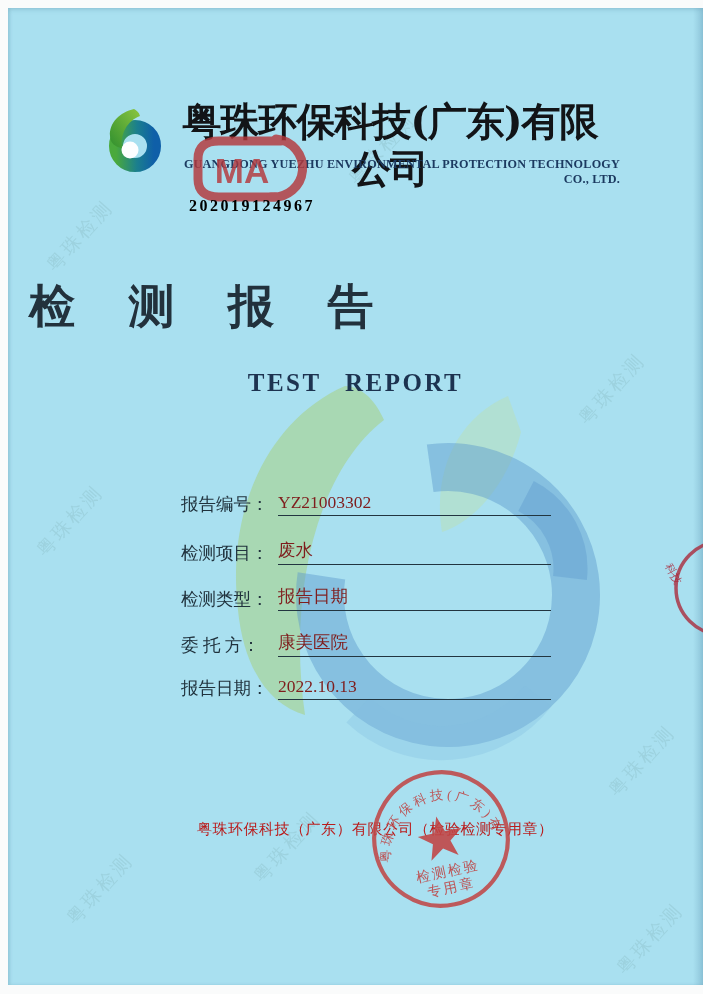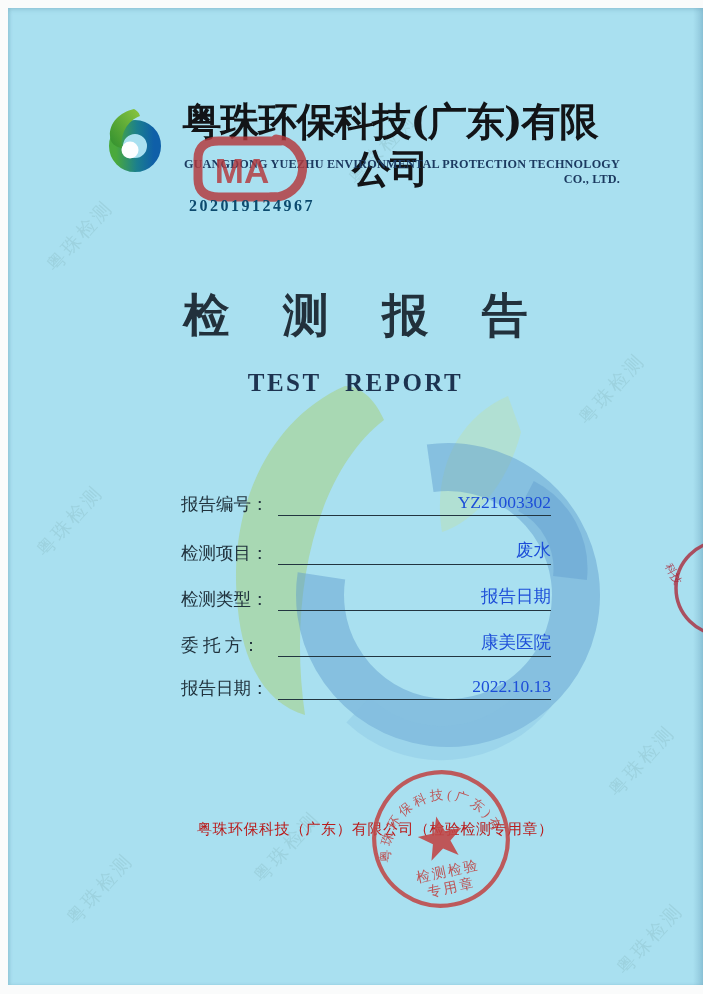--- a/index.html
+++ b/index.html
@@ -16,31 +16,31 @@
       font-size:19px;letter-spacing:3px;white-space:nowrap;pointer-events:none;}
   
   .logo{position:absolute;left:94px;top:100px;width:64px;height:66px;}
   .company-cn{position:absolute;left:156px;top:90px;width:452px;text-align:center;
       font-size:39px;font-weight:bold;color:#121417;letter-spacing:-1px;line-height:1.2;
       font-family:"DejaVu Serif","Liberation Serif",serif;}
   .company-en{position:absolute;left:152px;top:149px;width:460px;text-align:right;
       font-size:12.2px;font-weight:bold;color:#1c3a60;letter-spacing:.2px;}
   .cma{position:absolute;left:177px;top:124px;width:130px;height:74px;opacity:.82;}
   .cma-number{position:absolute;left:180px;top:189px;width:128px;text-align:center;
-      font-size:16px;color:#0c4a6e;letter-spacing:2.5px;font-weight:bold;}
+      font-size:16px;color:#000000;letter-spacing:2.5px;font-weight:bold;}
   
-  .title-cn{position:absolute;left:0;top:277px;width:695px;text-align:center;
+  .title-cn{position:absolute;left:0;top:268px;width:695px;
       font-size:46px;font-weight:bold;color:#22313c;letter-spacing:21px;text-indent:21px;}
   .title-en{position:absolute;left:0;top:361px;width:695px;text-align:center;
       font-size:25px;font-weight:bold;color:#1d3350;letter-spacing:2.5px;word-spacing:15px;}
   
   .frow{position:absolute;left:173px;height:24px;white-space:nowrap;}
   .flabel{display:inline-block;width:96px;font-size:17.5px;color:#20323d;vertical-align:bottom;}
-  .fvalue{display:inline-block;width:273px;margin-left:1px;text-align:right;font-size:17.5px;
-      color:#1d4ed8;border-bottom:1.6px solid #223540;padding-bottom:2px;vertical-align:bottom;}
+  .fvalue{display:inline-block;width:273px;margin-left:1px;text-align:left;font-size:17.5px;
+      color:#7f1d1d;border-bottom:1.6px solid #223540;padding-bottom:2px;vertical-align:bottom;}
   .r1{top:484px}.r2{top:530px}.r3{top:576px}.r4{top:622px}.r5{top:668px}
   
   .stamp-note{position:absolute;left:189px;top:812px;font-size:15px;color:#b91c1c;
       letter-spacing:.5px;z-index:1;}
   .seal{position:absolute;left:360px;top:758px;width:146px;height:146px;z-index:2;opacity:.88;}
   .edge-seal{position:absolute;right:0;top:514px;width:50px;height:132px;z-index:2;}
   .footer{position:absolute;left:0;top:937px;width:695px;text-align:center;
       font-size:12.5px;color:#3b4b55;letter-spacing:2px;}
   .big-wm{position:absolute;left:200px;top:370px;width:420px;height:430px;z-index:0;pointer-events:none;}
 </style>

